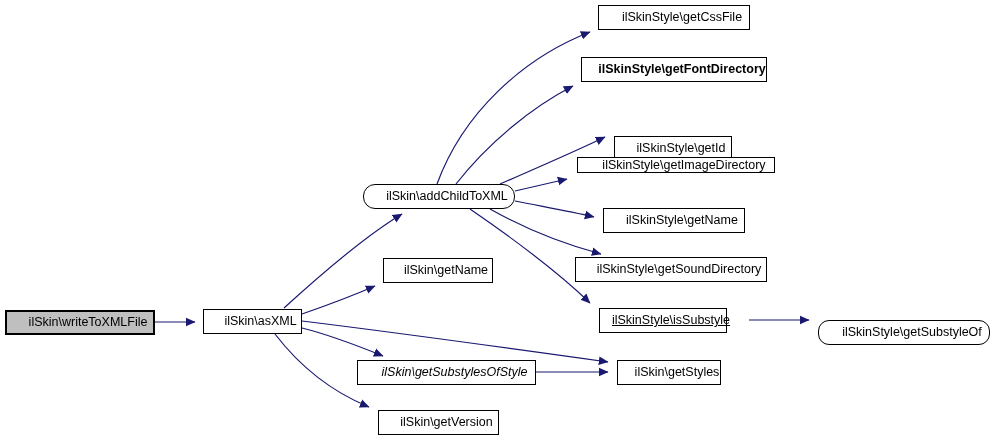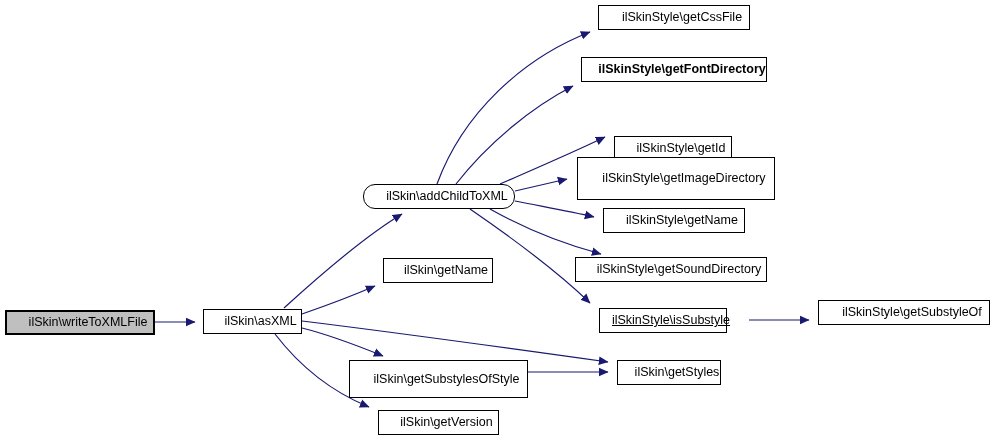--- a/index.html
+++ b/index.html
@@ -96,35 +96,35 @@
   </svg>
 
   <div class="node highlight" style="left:5px;   top:310px; width:150px; height:25px;">ilSkin\writeToXMLFile</div>
 
   <div class="node" style="left:203px; top:309px; width:99px;  height:25px;">ilSkin\asXML</div>
 
   <div class="node" style="left:363px; top:184px; width:152px; height:25px;border-radius:12px;">ilSkin\addChildToXML</div>
 
   <div class="node" style="left:383px; top:258px; width:110px; height:25px;">ilSkin\getName</div>
 
-  <div class="node" style="left:349px; top:360px; width:179px; height:38px;">ilSkin\getSubstylesOfStyle</div>
+  <div class="node" style="left:357px; top:360px; width:179px; height:25px;font-style:italic;">ilSkin\getSubstylesOfStyle</div>
 
   <div class="node" style="left:378px; top:410px; width:121px; height:25px;">ilSkin\getVersion</div>
 
   <div class="node" style="left:617px; top:360px; width:104px; height:25px;">ilSkin\getStyles</div>
 
   <div class="node" style="left:598px; top:5px;   width:152px; height:25px;">ilSkinStyle\getCssFile</div>
 
   <div class="node" style="left:581px; top:57px;  width:186px; height:25px;font-weight:bold;">ilSkinStyle\getFontDirectory</div>
 
   <div class="node" style="left:614px; top:107px; width:118px; height:25px;margin-top:29px;">ilSkinStyle\getId</div>
 
-  <div class="node" style="left:577px; top:157px; width:198px; height:43px;">ilSkinStyle\getImageDirectory</div>
+  <div class="node" style="left:577px; top:157px; width:198px; height:16px;">ilSkinStyle\getImageDirectory</div>
 
   <div class="node" style="left:603px; top:208px; width:142px; height:25px;">ilSkinStyle\getName</div>
 
   <div class="node" style="left:575px; top:257px; width:192px; height:25px;">ilSkinStyle\getSoundDirectory</div>
 
   <div class="node" style="left:599px; top:308px; width:128px; height:25px;text-decoration:underline;">ilSkinStyle\isSubstyle</div>
 
-  <div class="node" style="left:818px; top:300px; width:172px; height:25px;">ilSkinStyle\getSubstyleOf</div>
+  <div class="node" style="left:818px; top:320px; width:172px; height:25px;border-radius:11px;">ilSkinStyle\getSubstyleOf</div>
 
 </div>
 
 </body></html>

